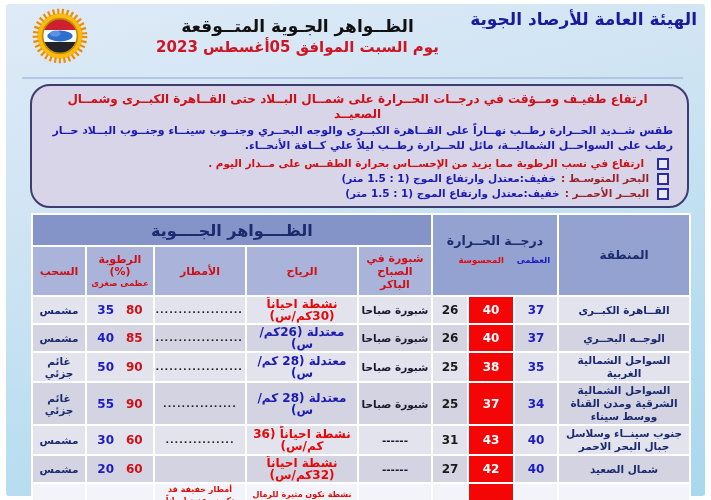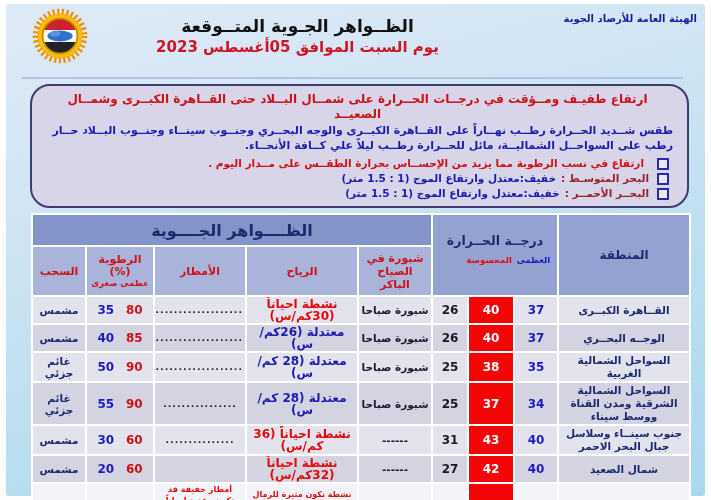--- a/index.html
+++ b/index.html
@@ -10,21 +10,21 @@
   }
   .canvas{
     position:absolute;top:4px;left:6px;width:699px;height:492px;
     background:linear-gradient(165deg,#dfeaf7 0%,#cfe4f3 35%,#b5ddef 75%,#a9d8ee 100%);
     border-radius:3px;direction:rtl;
   }
   
   .header{position:relative;height:78px;}
   .org{
     position:absolute;top:6px;right:8px;text-align:center;
-    color:#1a1a9e;font-weight:700;font-size:10px;line-height:18px;
+    color:#1a1a9e;font-weight:700;font-size:17px;line-height:18px;
   }
   .logo{position:absolute;top:2px;left:16px;width:76px;height:60px;}
   .title-block{position:absolute;top:12px;right:235px;width:345px;text-align:center;}
   .title{color:#111;font-weight:700;font-size:17px;line-height:20px;}
   .date{color:#cf1423;font-weight:700;font-size:15px;line-height:22px;}
   .header-rule{position:absolute;top:73px;right:22px;left:16px;height:2px;background:#9fb6da;opacity:.65;}
   
   .summary-box{
     margin:2px 16px 0 24px;background:#d8d5e8;border:2px solid #3d3d70;
     border-radius:20px;padding:6px 14px 5px 10px;min-height:78px;box-sizing:border-box;
@@ -47,21 +47,21 @@
   table.wx td,table.wx th{
     border:2px solid #ffffff;padding:1px 2px;vertical-align:middle;text-align:center;
     overflow:hidden;
   }
   th.group{background:#8494c8;color:#1c2a6e;font-size:16px;font-weight:700;height:28px;letter-spacing:1px;}
   th.sub{background:#aab4da;color:#cf1016;font-weight:700;font-size:11px;height:46px;line-height:13px;}
   th.region-h,th.temp-h{background:#93a2d0;color:#1c2a6e;font-weight:700;}
   th.region-h{font-size:12px;}
   .temp-title{font-size:12.5px;line-height:16px;}
   .temp-subs{display:flex;direction:rtl;margin-top:6px;font-size:8.5px;line-height:10px;}
-  .temp-subs .tmaxl{flex:0 0 36%;color:#1b1bc4;}
+  .temp-subs .tmaxl{flex:0 0 36%;color:#1b1bc4;margin-left:8px;}
   .temp-subs .tfeltl{flex:0 0 37%;color:#e60808;padding-left:40px;}
   .temp-subs .tminl{flex:0 0 27%;color:#1c2a6e;margin-top:12px;}
   .hum-sub{font-size:8.5px;line-height:10px;display:block;}
   .hum-title{display:block;font-size:11px;line-height:12px;}
   tbody tr:nth-child(odd) td{background:#e3e3ee;}
   tbody tr:nth-child(even) td{background:#d3d3e2;}
   tbody tr:last-child td{background:#f3f3fa;}
   tbody td{font-weight:700;font-size:11px;color:#222;}
   td.region{color:#1c2a6e;font-size:10.5px;line-height:13px;}
   td.tmax{color:#1b1bc4;font-size:12px;}

